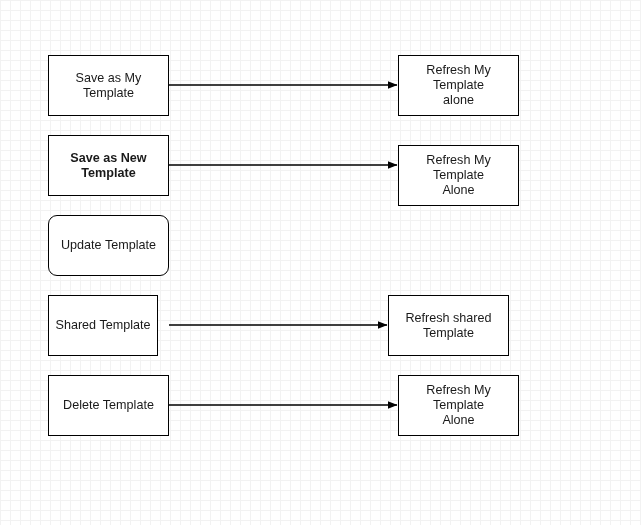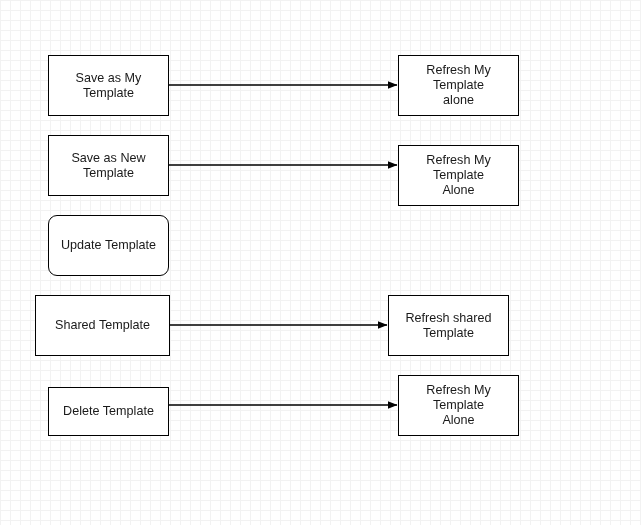--- a/index.html
+++ b/index.html
@@ -72,34 +72,34 @@
 
     <line x1="169" y1="325" x2="387" y2="325" stroke="#000000" stroke-width="1.3" marker-end="url(#arrowhead)"></line>
 
     <line x1="169" y1="405" x2="397" y2="405" stroke="#000000" stroke-width="1.3" marker-end="url(#arrowhead)"></line>
   </svg>
 
   <div class="node" style="left:48px; top:55px; width:121px; height:61px;">
     <span class="node-label">Save as My Template</span>
   </div>
 
-  <div class="node" style="left:48px; top:135px; width:121px; height:61px;">
+  <div class="node" style="left:48px; top:135px; width:121px; height:61px;font-weight:bold;">
     <span class="node-label">Save as New
 Template</span>
   </div>
 
   <div class="node" style="left:48px; top:215px; width:121px; height:61px;border-radius:9px;">
     <span class="node-label">Update Template</span>
   </div>
 
-  <div class="node" style="left:35px; top:295px; width:135px; height:61px;">
+  <div class="node" style="left:48px; top:295px; width:110px; height:61px;">
     <span class="node-label">Shared Template</span>
   </div>
 
-  <div class="node" style="left:48px; top:375px; width:121px; height:49px;margin-top:12px;">
+  <div class="node" style="left:48px; top:375px; width:121px; height:61px;">
     <span class="node-label">Delete Template</span>
   </div>
 
   <div class="node" style="left:398px; top:55px; width:121px; height:61px;">
     <span class="node-label">Refresh My Template
 alone</span>
   </div>
 
   <div class="node" style="left:398px; top:145px; width:121px; height:61px;">
     <span class="node-label">Refresh My Template

